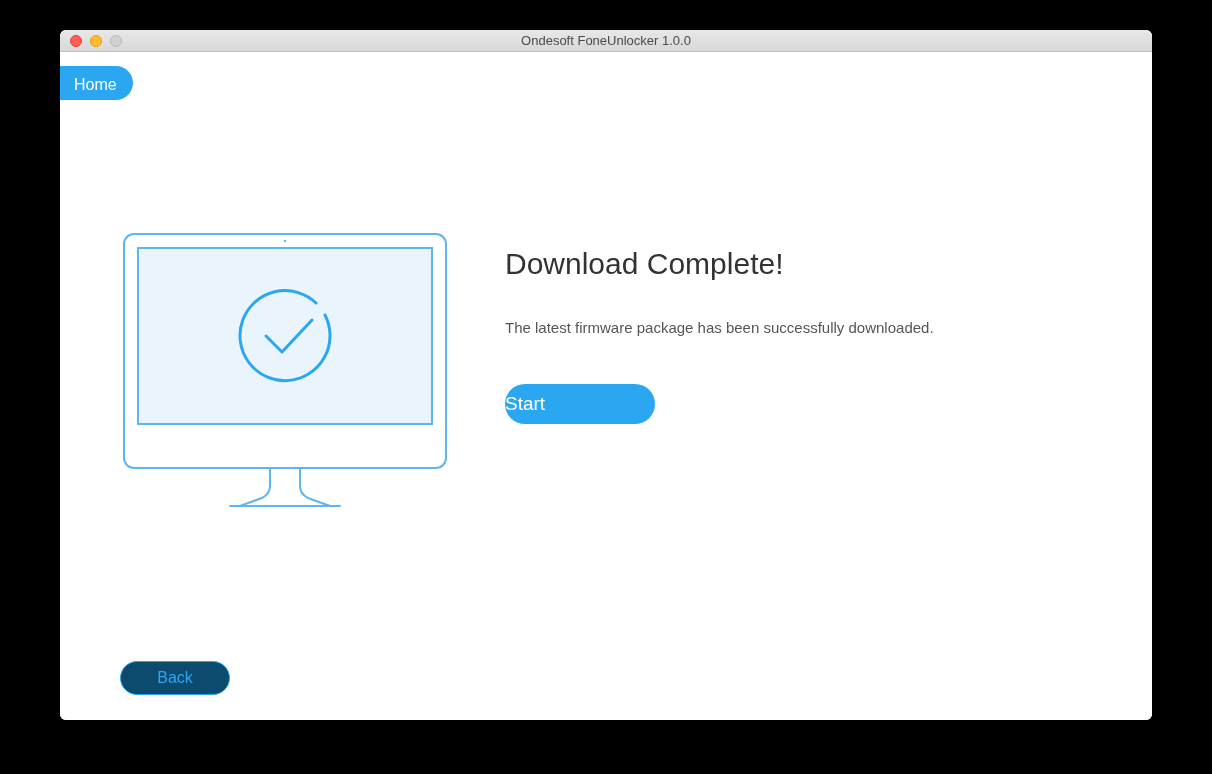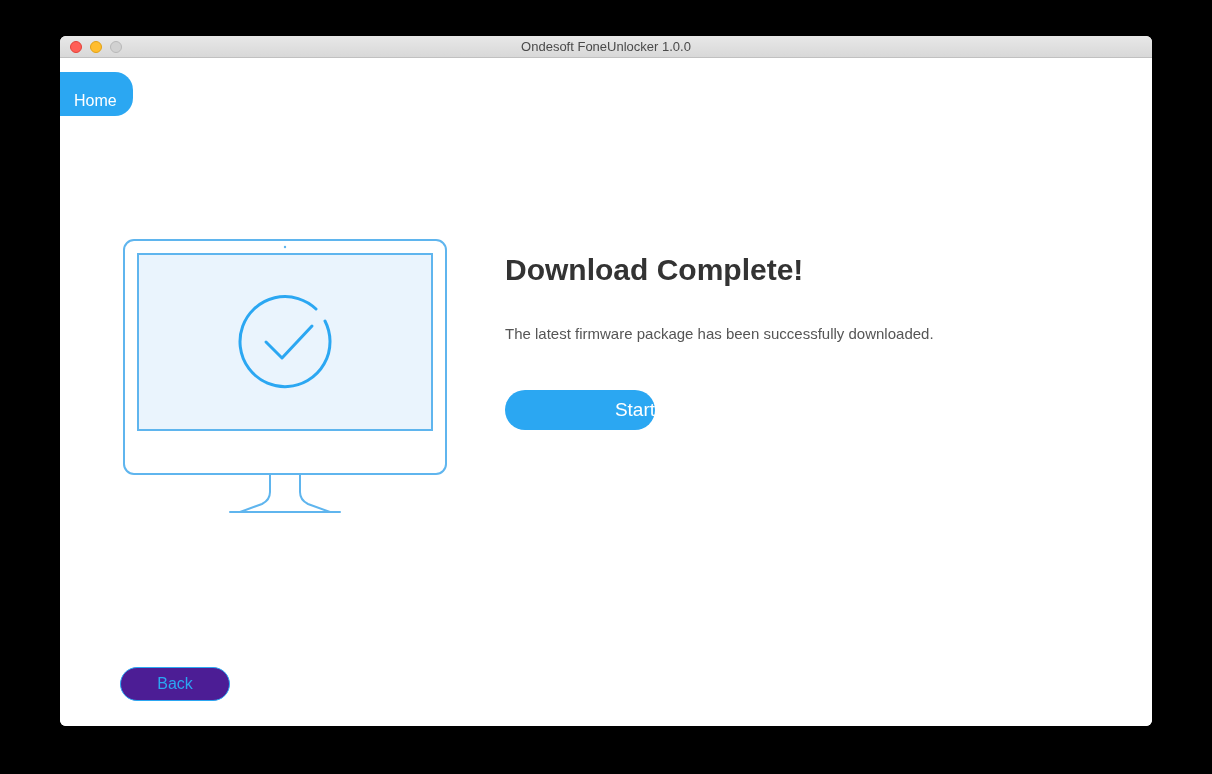--- a/index.html
+++ b/index.html
@@ -20,21 +20,20 @@
     }
 
     .window {
       width: 1092px;
       height: 690px;
       background: #fff;
       border-radius: 6px;
       box-shadow: 0 20px 60px rgba(0,0,0,0.5);
       overflow: hidden;
       position: relative;
-      margin-top: 6px;
     }
 
     .titlebar {
       height: 22px;
       background: linear-gradient(to bottom, #e8e8e8, #d8d8d8);
       border-bottom: 1px solid #c0c0c0;
       display: flex;
       align-items: center;
       position: relative;
     }
@@ -72,21 +71,21 @@
       background: #fff;
     }
 
     .home-tab {
       position: absolute;
       top: 14px;
       left: 0;
       background: #2ba7f2;
       color: #fff;
       font-size: 16px;
-      padding: 20px 16px 6px 14px;
+      padding: 10px 16px 6px 14px;
       border-top-right-radius: 18px;
       border-bottom-right-radius: 18px;
       cursor: pointer;
     }
 
     .main-area {
       display: flex;
       align-items: flex-start;
       padding: 170px 60px 0 60px;
       gap: 55px;
@@ -97,49 +96,49 @@
       margin-top: 8px;
     }
 
     .text-area {
       flex: 1;
       padding-top: 25px;
     }
 
     .heading {
       font-size: 30px;
-      font-weight: 700;
+      font-weight: 400;
       color: #333;
       margin-bottom: 36px;
     }
 
     .description {
       font-size: 15px;
       color: #555;
       line-height: 1.5;
       margin-bottom: 44px;
     }
 
     .start-btn {
       background: #2ba7f2;
       color: #fff;
       border: none;
       font-size: 19px;
       padding: 9px 0;
       width: 150px;
       border-radius: 22px;
       cursor: pointer;
-      text-align: right;
+      text-align: left;
     }
 
     .back-btn {
       position: absolute;
       bottom: 25px;
       left: 60px;
-      background: #4c1d95;
+      background: #0c4a6e;
       color: #2ba7f2;
       border: 1px solid #2ba7f2;
       font-size: 16px;
       padding: 7px 0;
       width: 110px;
       border-radius: 20px;
       cursor: pointer;
       text-align: center;
     }
 

